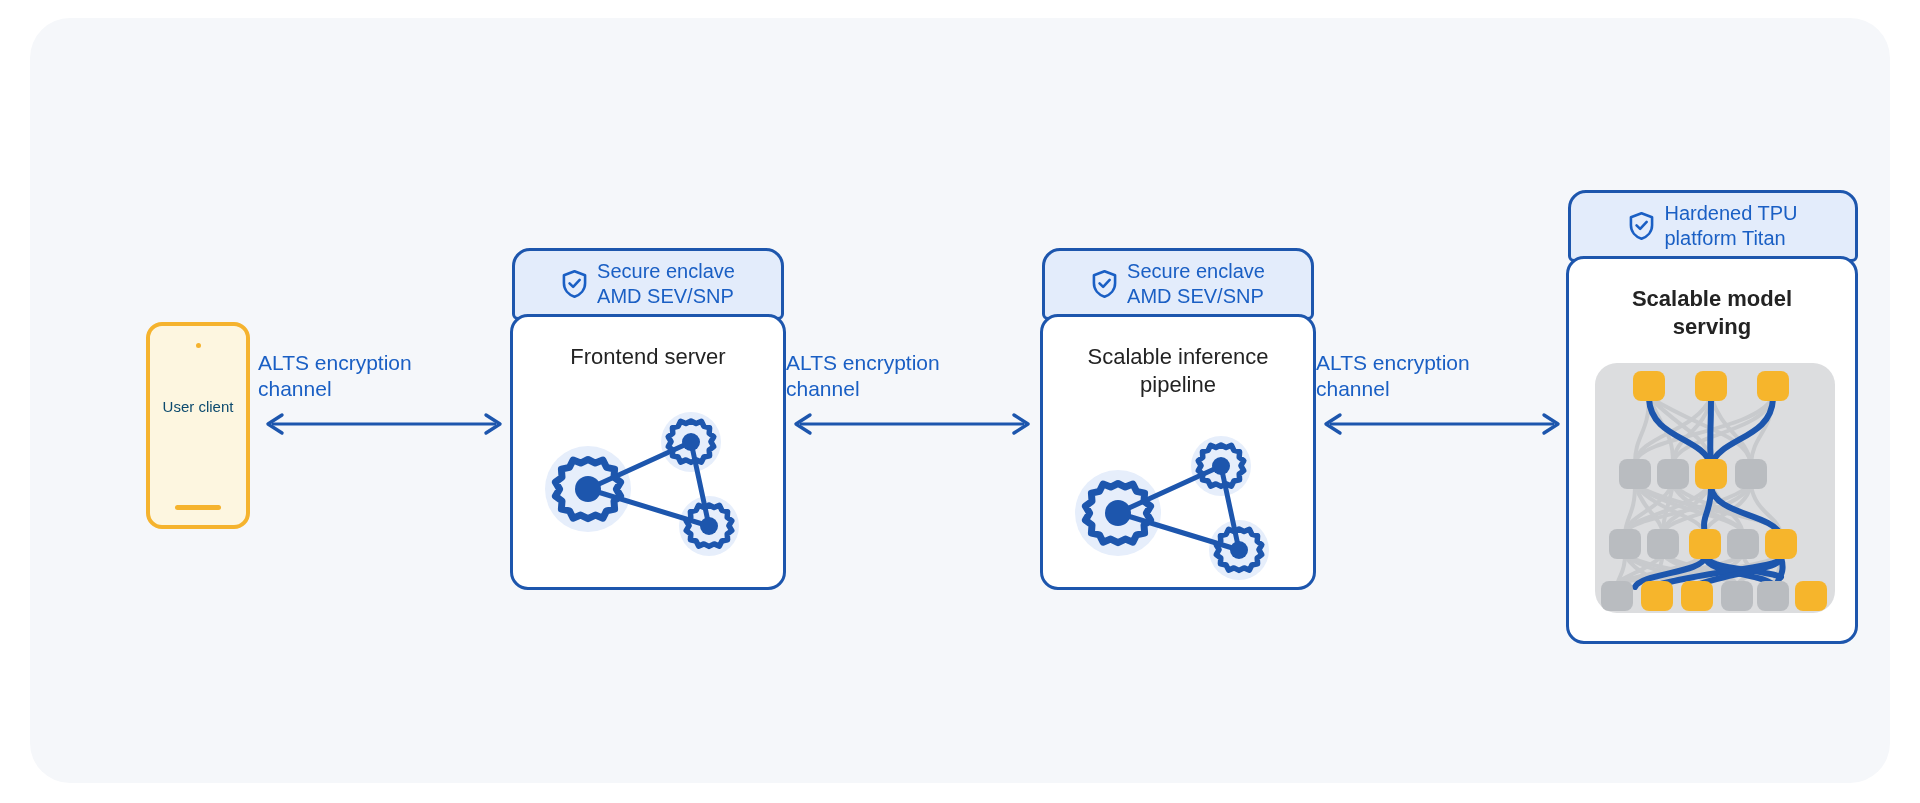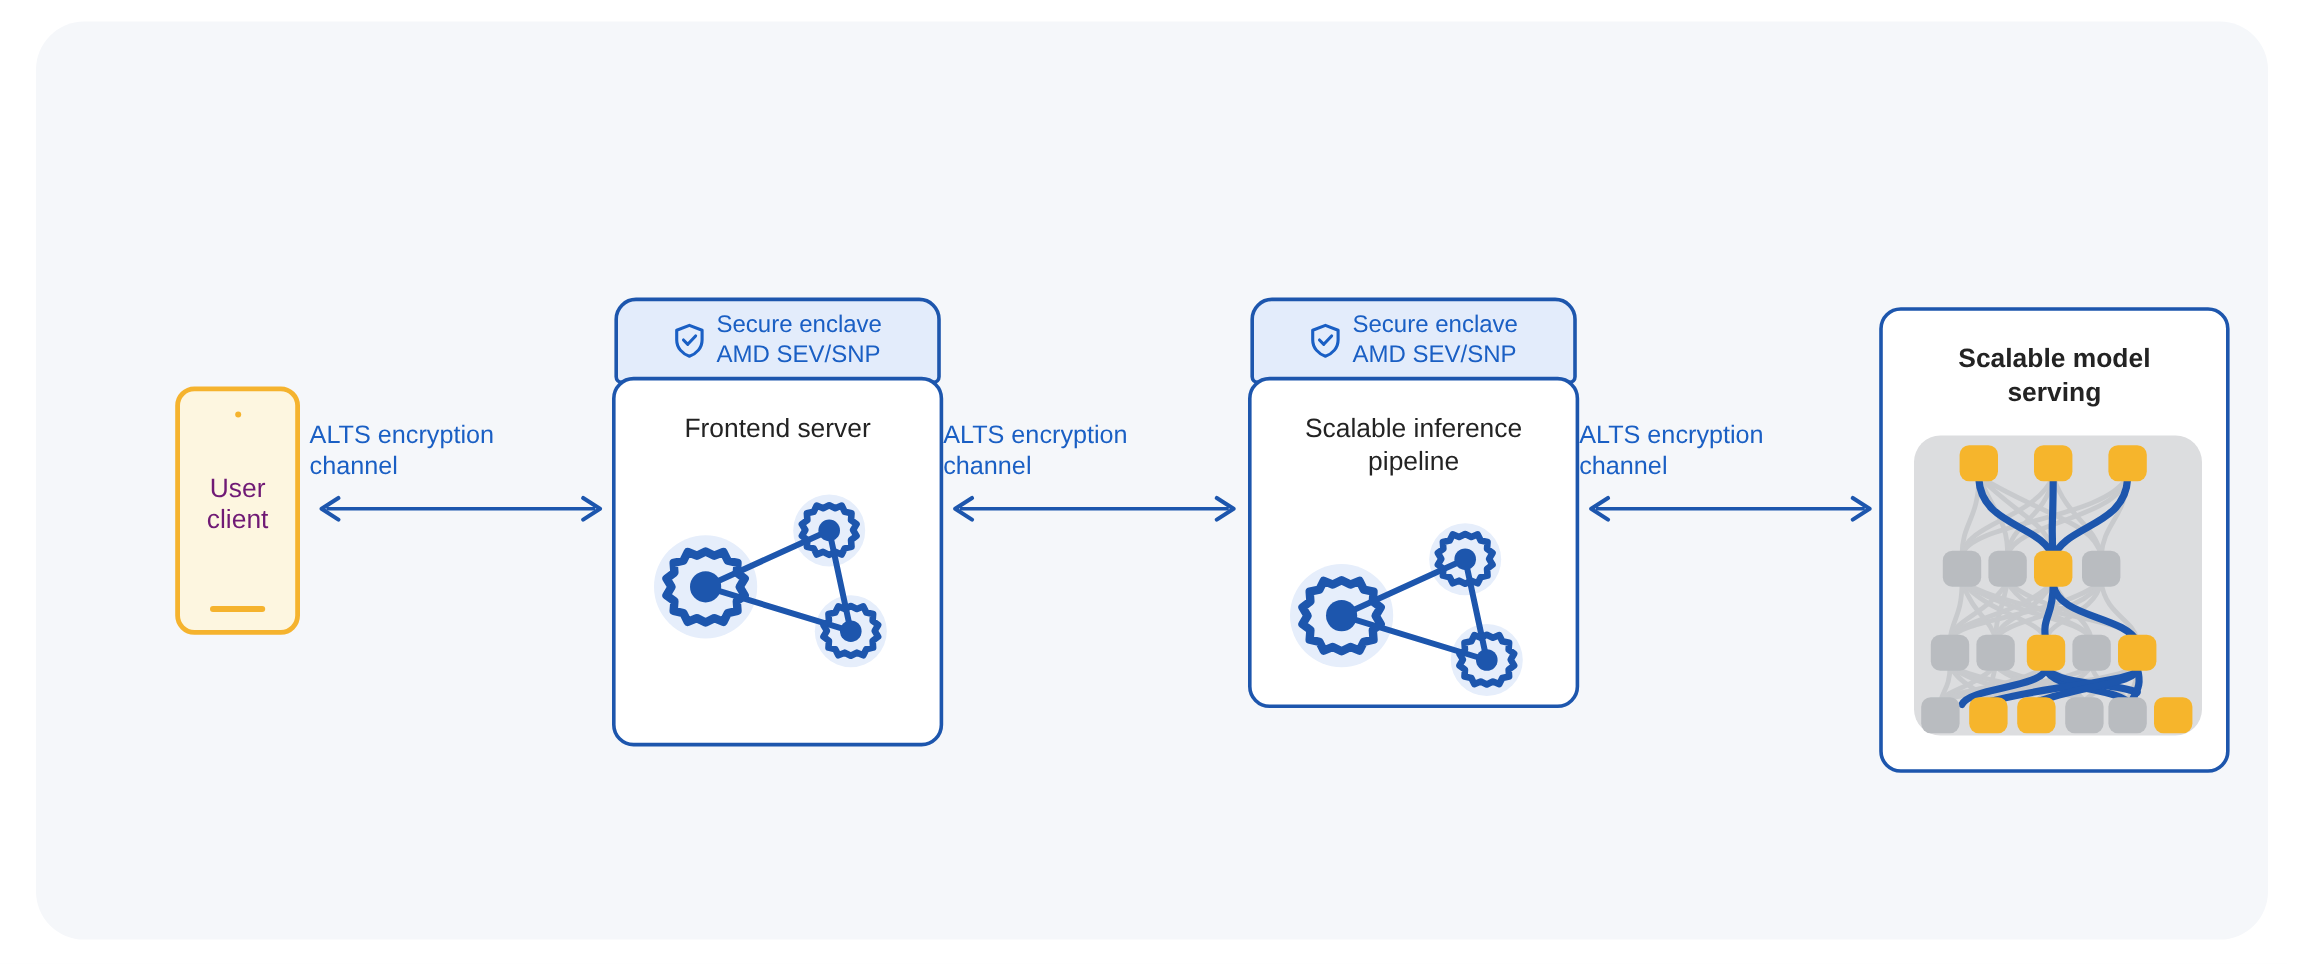--- a/index.html
+++ b/index.html
@@ -50,23 +50,23 @@
     margin-left: -2.5px;
     border-radius: 50%;
     background: #f5b32e;
   }
   .phone-label {
     position: absolute;
     left: 0;
     right: 0;
     top: 68px;
     text-align: center;
-    font-size: 22px;
+    font-size: 15px;
     line-height: 26px;
-    color: #701a75;
+    color: #0c4a6e;
   }
   .phone-bar {
     position: absolute;
     left: 50%;
     bottom: 15px;
     margin-left: -23px;
     width: 46px;
     height: 5px;
     border-radius: 3px;
     background: #f5b32e;
@@ -172,21 +172,21 @@
 
     <div class="badge" style="left:482px; top:230px; width:272px; height:72px;">
       <svg width="27" height="30" viewBox="0 0 24 26">
         <path d="M12 1.6 L21.4 5.2 V12.4 C21.4 18.2 17.3 22.6 12 24.4 C6.7 22.6 2.6 18.2 2.6 12.4 V5.2 Z" fill="none" stroke="#1a5fc4" stroke-width="2.3" stroke-linejoin="round"></path>
         <polyline points="7.6,12.4 10.8,15.6 16.6,9.4" fill="none" stroke="#1a5fc4" stroke-width="2.3" stroke-linecap="round" stroke-linejoin="round"></polyline>
       </svg>
       <div class="badge-text">Secure enclave
 AMD SEV/SNP</div>
     </div>
 
-    <div class="box" style="left:480px; top:296px; width:276px; height:308px;">
+    <div class="box" style="left:480px; top:296px; width:276px; height:276px;">
       <div class="box-title">Frontend server</div>
       <svg class="gears" style="left:32px; top:86px;" width="212" height="160" viewBox="0 0 212 160">
         <circle cx="43" cy="86" r="43" fill="#e6eefb"></circle>
         <circle cx="146" cy="39" r="30" fill="#e6eefb"></circle>
         <circle cx="164" cy="123" r="30" fill="#e6eefb"></circle>
         <line x1="43" y1="86" x2="146" y2="39" stroke="#1d56ad" stroke-width="5" stroke-linecap="round"></line>
         <line x1="43" y1="86" x2="164" y2="123" stroke="#1d56ad" stroke-width="5" stroke-linecap="round"></line>
         <line x1="146" y1="39" x2="164" y2="123" stroke="#1d56ad" stroke-width="5" stroke-linecap="round"></line>
         <g fill="none" stroke="#1d56ad" stroke-width="7" stroke-linejoin="round">
           <path d="M43 56.5 l7.3 3.6 7.6 -3.1 3.6 7.3 8.1 1.8 -0.6 8.1 6.6 4.9 -4.2 7 4.2 7 -6.6 4.9 0.6 8.1 -8.1 1.8 -3.6 7.3 -7.6 -3.1 -7.3 3.6 -7.3 -3.6 -7.6 3.1 -3.6 -7.3 -8.1 -1.8 0.6 -8.1 -6.6 -4.9 4.2 -7 -4.2 -7 6.6 -4.9 -0.6 -8.1 8.1 -1.8 3.6 -7.3 7.6 3.1 Z"></path>
@@ -250,20 +250,28 @@
     <div class="connector" style="left:1286px; top:330px; width:252px; height:88px;">
       <div class="conn-label">ALTS encryption
 channel</div>
       <svg width="252" height="24" viewBox="0 0 252 24">
         <line x1="14" y1="12" x2="238" y2="12" stroke="#1d56ad" stroke-width="3"></line>
         <polyline points="24,3 10,12 24,21" fill="none" stroke="#1d56ad" stroke-width="3.4" stroke-linecap="round" stroke-linejoin="round"></polyline>
         <polyline points="228,3 242,12 228,21" fill="none" stroke="#1d56ad" stroke-width="3.4" stroke-linecap="round" stroke-linejoin="round"></polyline>
       </svg>
     </div>
 
+    <div class="badge" style="left:1538px; top:172px; width:290px; height:72px;">
+      <svg width="27" height="30" viewBox="0 0 24 26">
+        <path d="M12 1.6 L21.4 5.2 V12.4 C21.4 18.2 17.3 22.6 12 24.4 C6.7 22.6 2.6 18.2 2.6 12.4 V5.2 Z" fill="none" stroke="#1a5fc4" stroke-width="2.3" stroke-linejoin="round"></path>
+        <polyline points="7.6,12.4 10.8,15.6 16.6,9.4" fill="none" stroke="#1a5fc4" stroke-width="2.3" stroke-linecap="round" stroke-linejoin="round"></polyline>
+      </svg>
+      <div class="badge-text">Hardened TPU
+platform Titan</div>
+    </div>
 
     <div class="box" style="left:1536px; top:238px; width:292px; height:388px;font-weight:bold;">
       <div class="box-title">Scalable model
 serving</div>
 
       <div class="nn-wrap" style="left:26px; top:104px; width:240px; height:250px;">
         <svg width="240" height="250" viewBox="0 0 240 250">
 
           <g stroke="#c5c7ca" stroke-width="4" fill="none" stroke-linecap="round" opacity="0.85">
             <path d="M54 34 C 54 70, 40 72, 40 100"></path>

